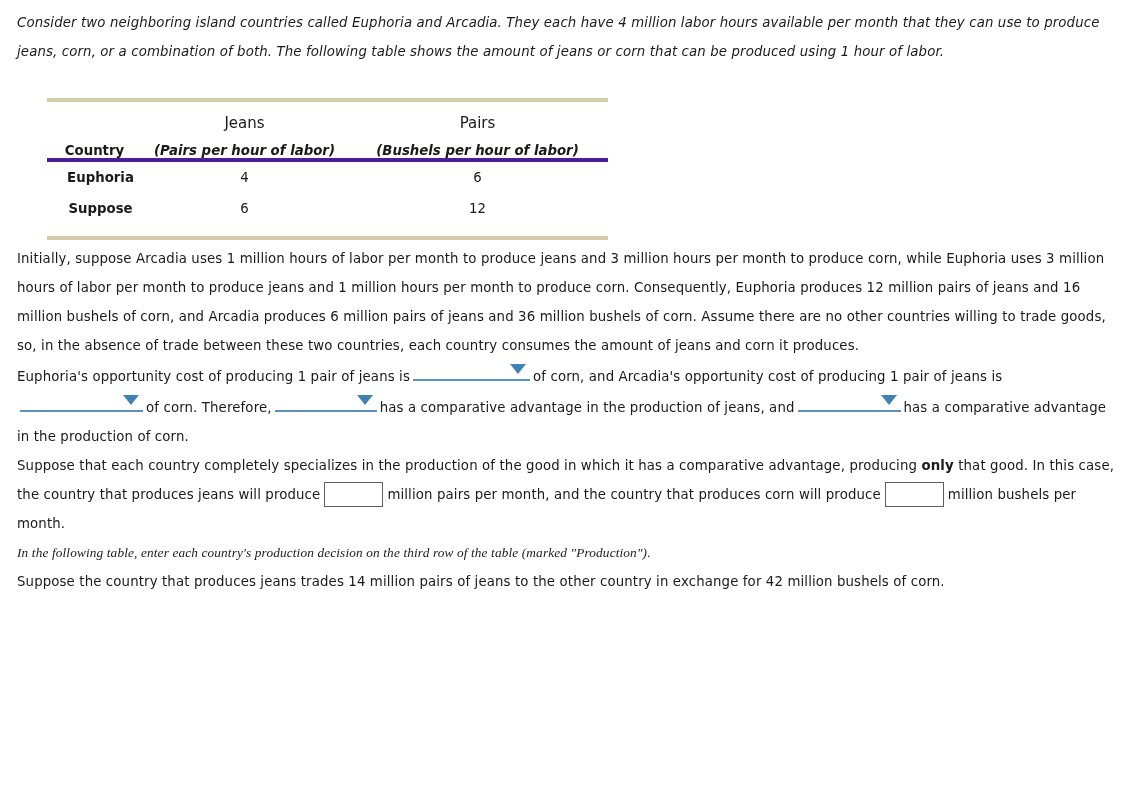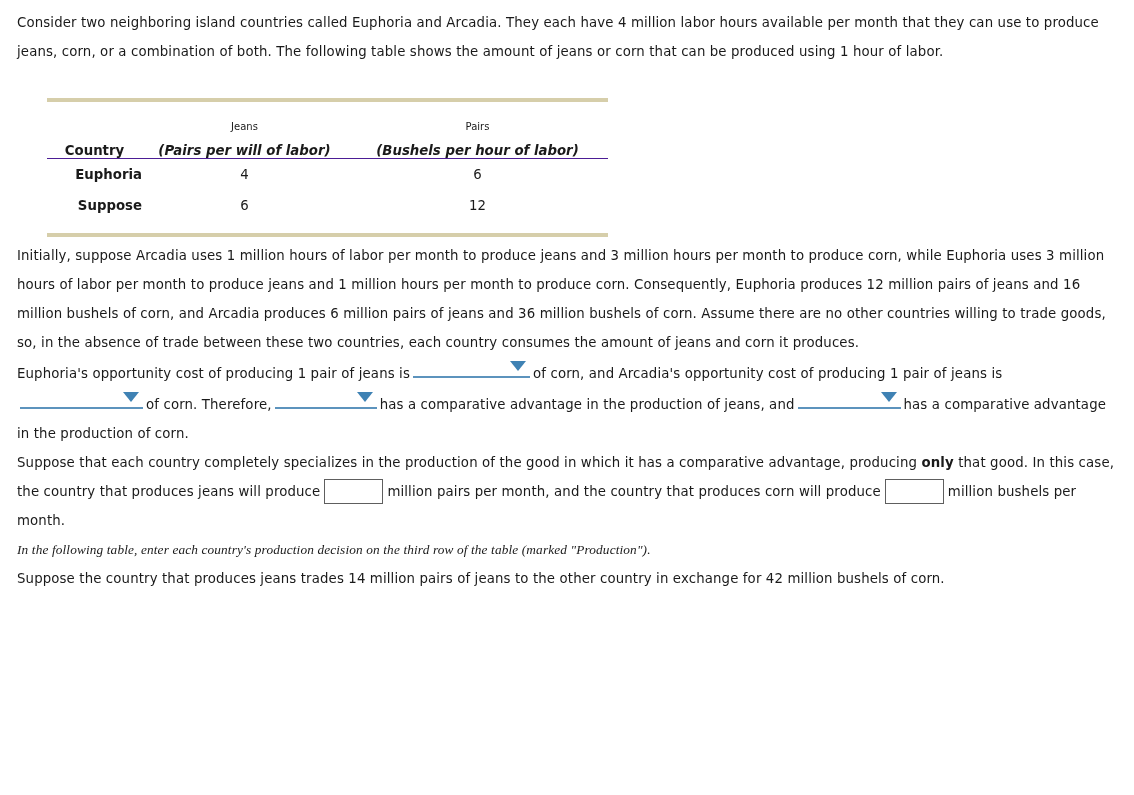--- a/index.html
+++ b/index.html
@@ -24,20 +24,21 @@
     padding: 0 17px;
   }
   p.para {
     margin: 0;
     line-height: 29px;
     letter-spacing: 0.01em;
     color: #1a1a1a;
   }
   .intro {
     padding-top: 8px;
+    font-style: italic;
   }
 
   
   .table-wrap {
     margin-left: 30px;
     margin-top: 32px;
     width: 561px;
   }
   table.data-table {
     border-collapse: collapse;
@@ -55,47 +56,47 @@
   .rule-bottom td {
     height: 4px;
     border-top: 4px solid #d6ceaa;
   }
   .head-row1 td {
     height: 26px;
     vertical-align: bottom;
     padding-bottom: 2px;
     text-align: center;
     font-weight: bold;
-    font-size: 10px;
+    font-size: 15px;
   }
   .head-row2 td {
     height: 26px;
     vertical-align: bottom;
     padding-bottom: 3px;
     text-align: center;
     font-size: 13.3px;
-    border-bottom: 1px solid #4c1d95;
+    border-bottom: 4px solid #4c1d95;
   }
   .head-row2 td.country-cell {
     font-weight: bold;
     font-style: normal;
   }
   .head-row2 td.unit {
     font-style: italic;
     font-weight: bold;
   }
   .body-row td {
     height: 31px;
     vertical-align: middle;
     text-align: center;
     font-size: 13.3px;
   }
   .body-row td.country-cell {
     font-weight: bold;
-    text-align: right;
+    text-align: center;
     padding-left: 12px;
   }
   .spacer-row td { height: 12px; }
   col.c-country { width: 95px; }
   col.c-jeans   { width: 205px; }
   col.c-corn    { width: 261px; }
 
   
   .block-initial { margin-top: 47px; }
   .block-oppcost { margin-top: 41px; }
@@ -178,21 +179,21 @@
           <td></td>
           <td></td>
         </tr>
         <tr class="head-row1">
           <td></td>
           <td>Jeans</td>
           <td>Pairs</td>
         </tr>
         <tr class="head-row2">
           <td class="country-cell">Country</td>
-          <td class="unit">(Pairs per will of labor)</td>
+          <td class="unit">(Pairs per hour of labor)</td>
           <td class="unit">(Bushels per hour of labor)</td>
         </tr>
         <tr class="body-row">
           <td class="country-cell">Euphoria</td>
           <td>4</td>
           <td>6</td>
         </tr>
         <tr class="body-row">
           <td class="country-cell">Suppose</td>
           <td>6</td>

